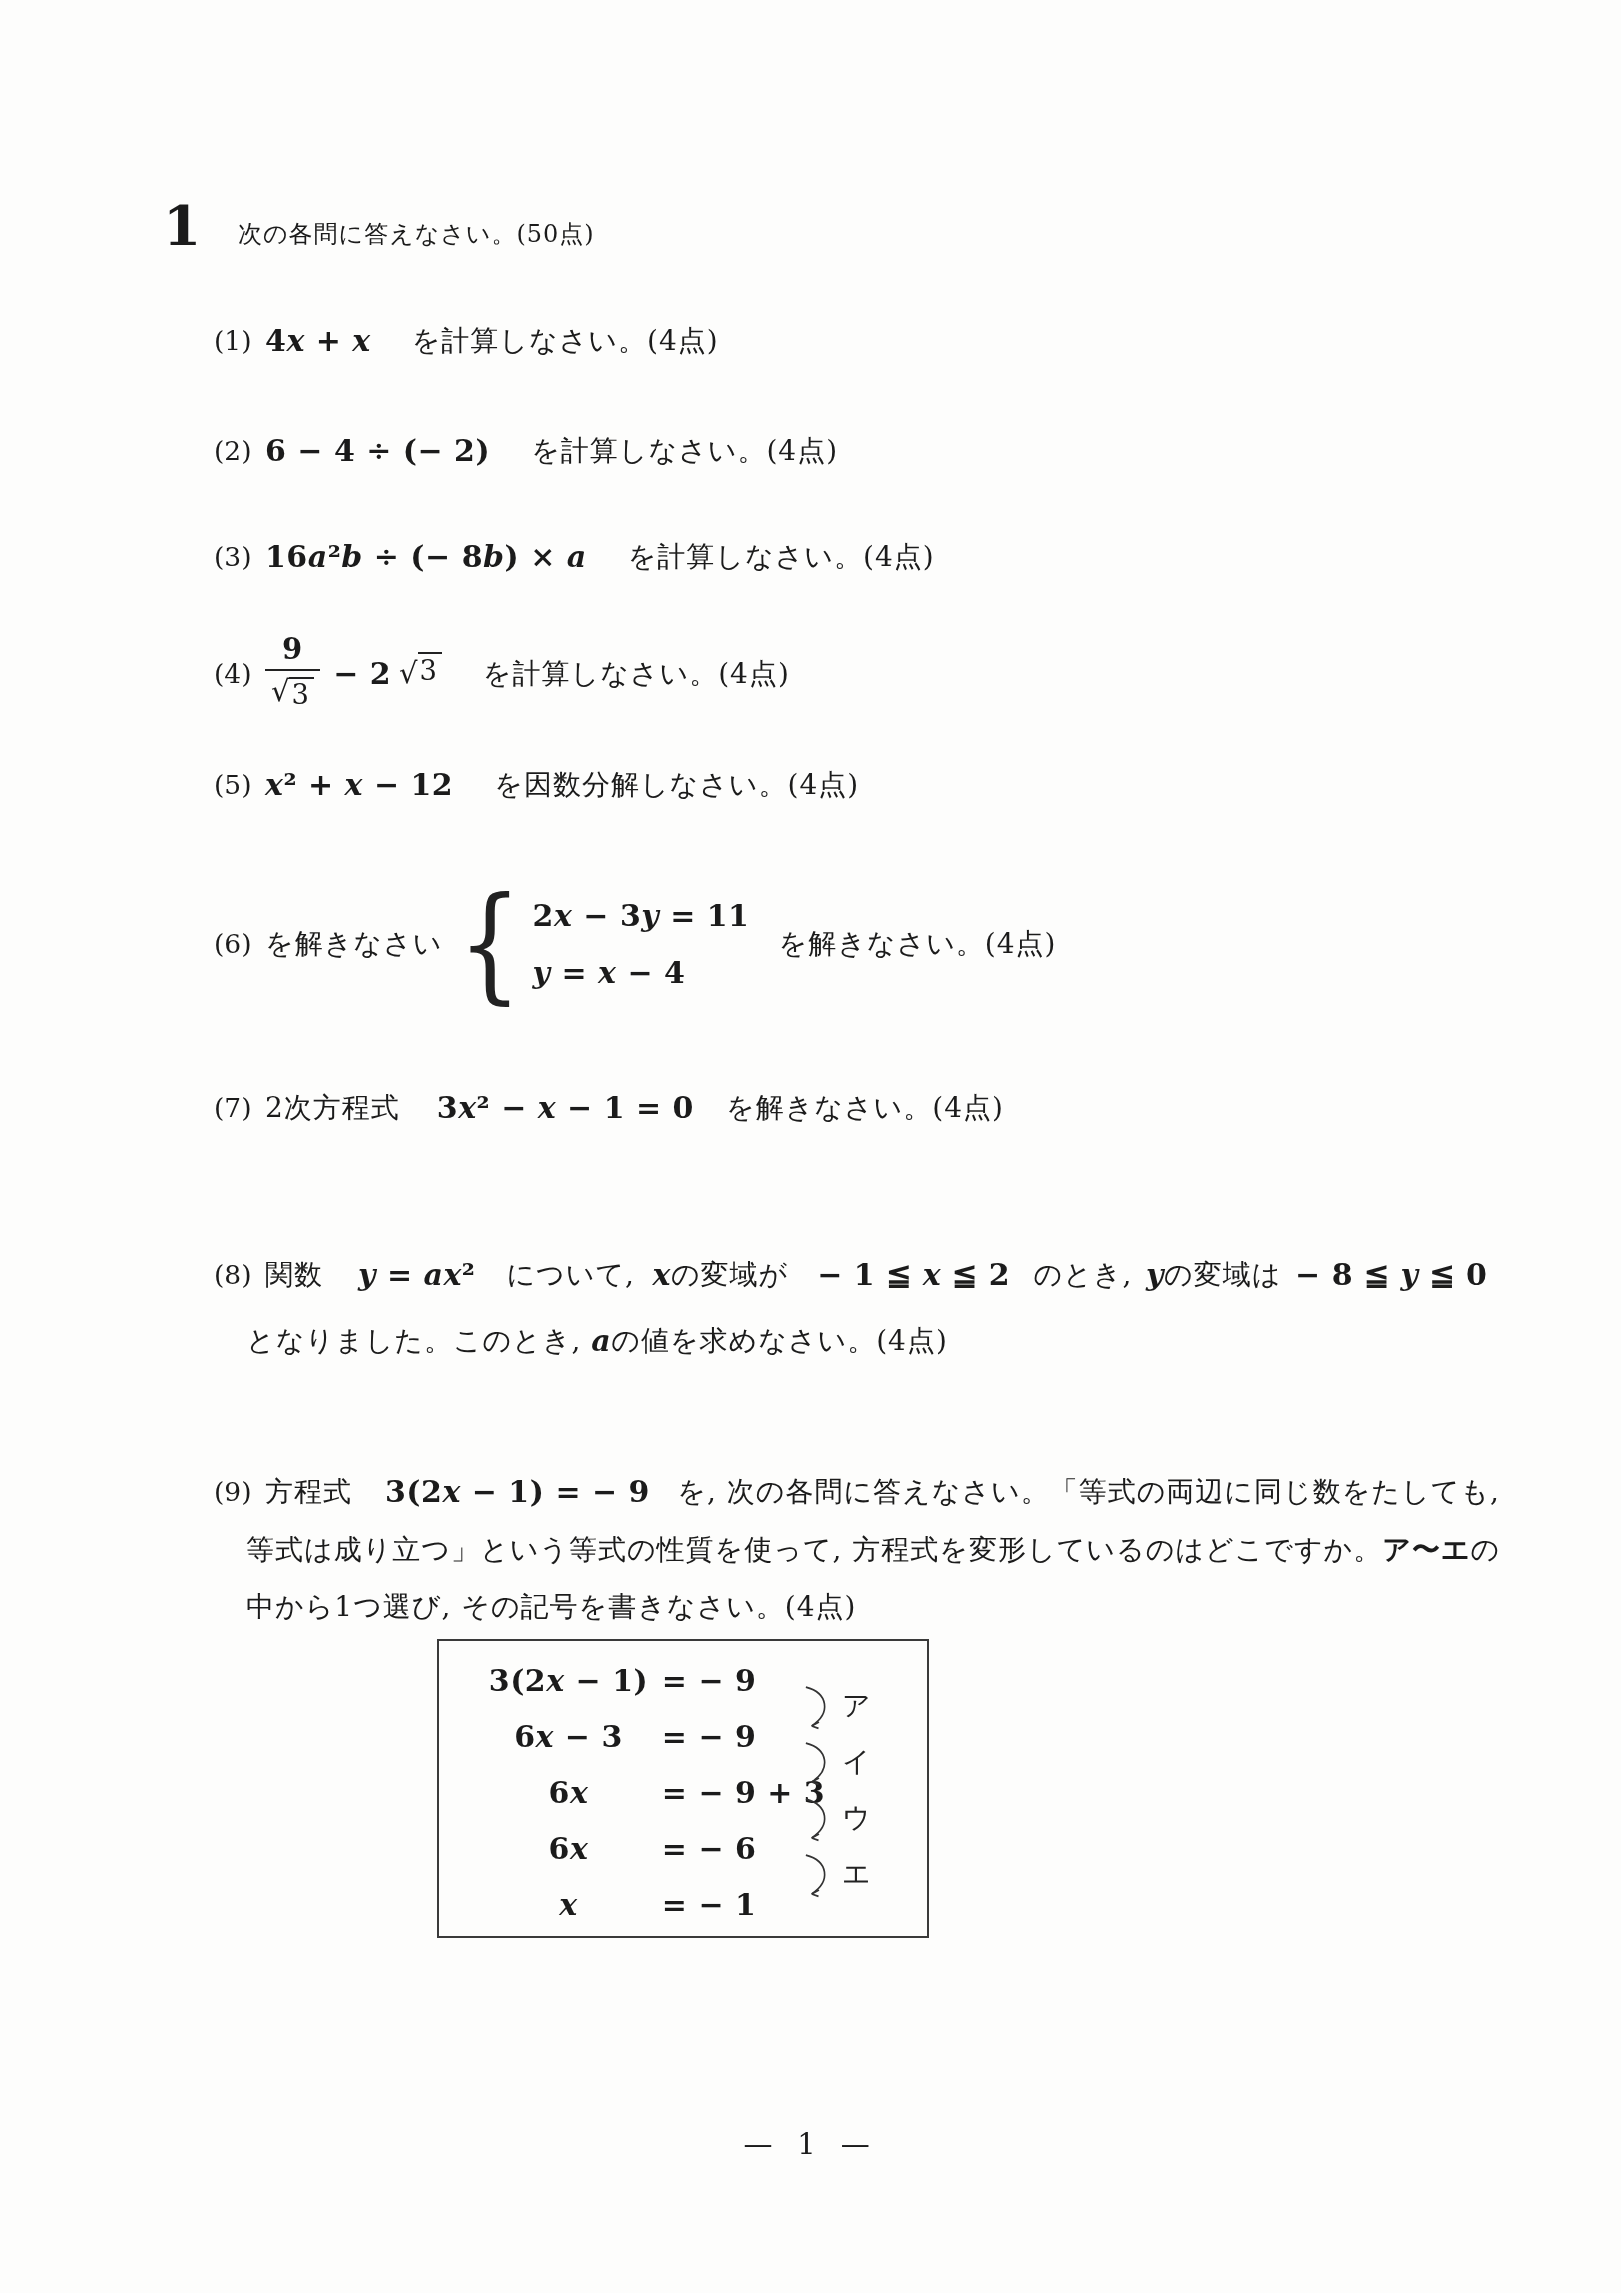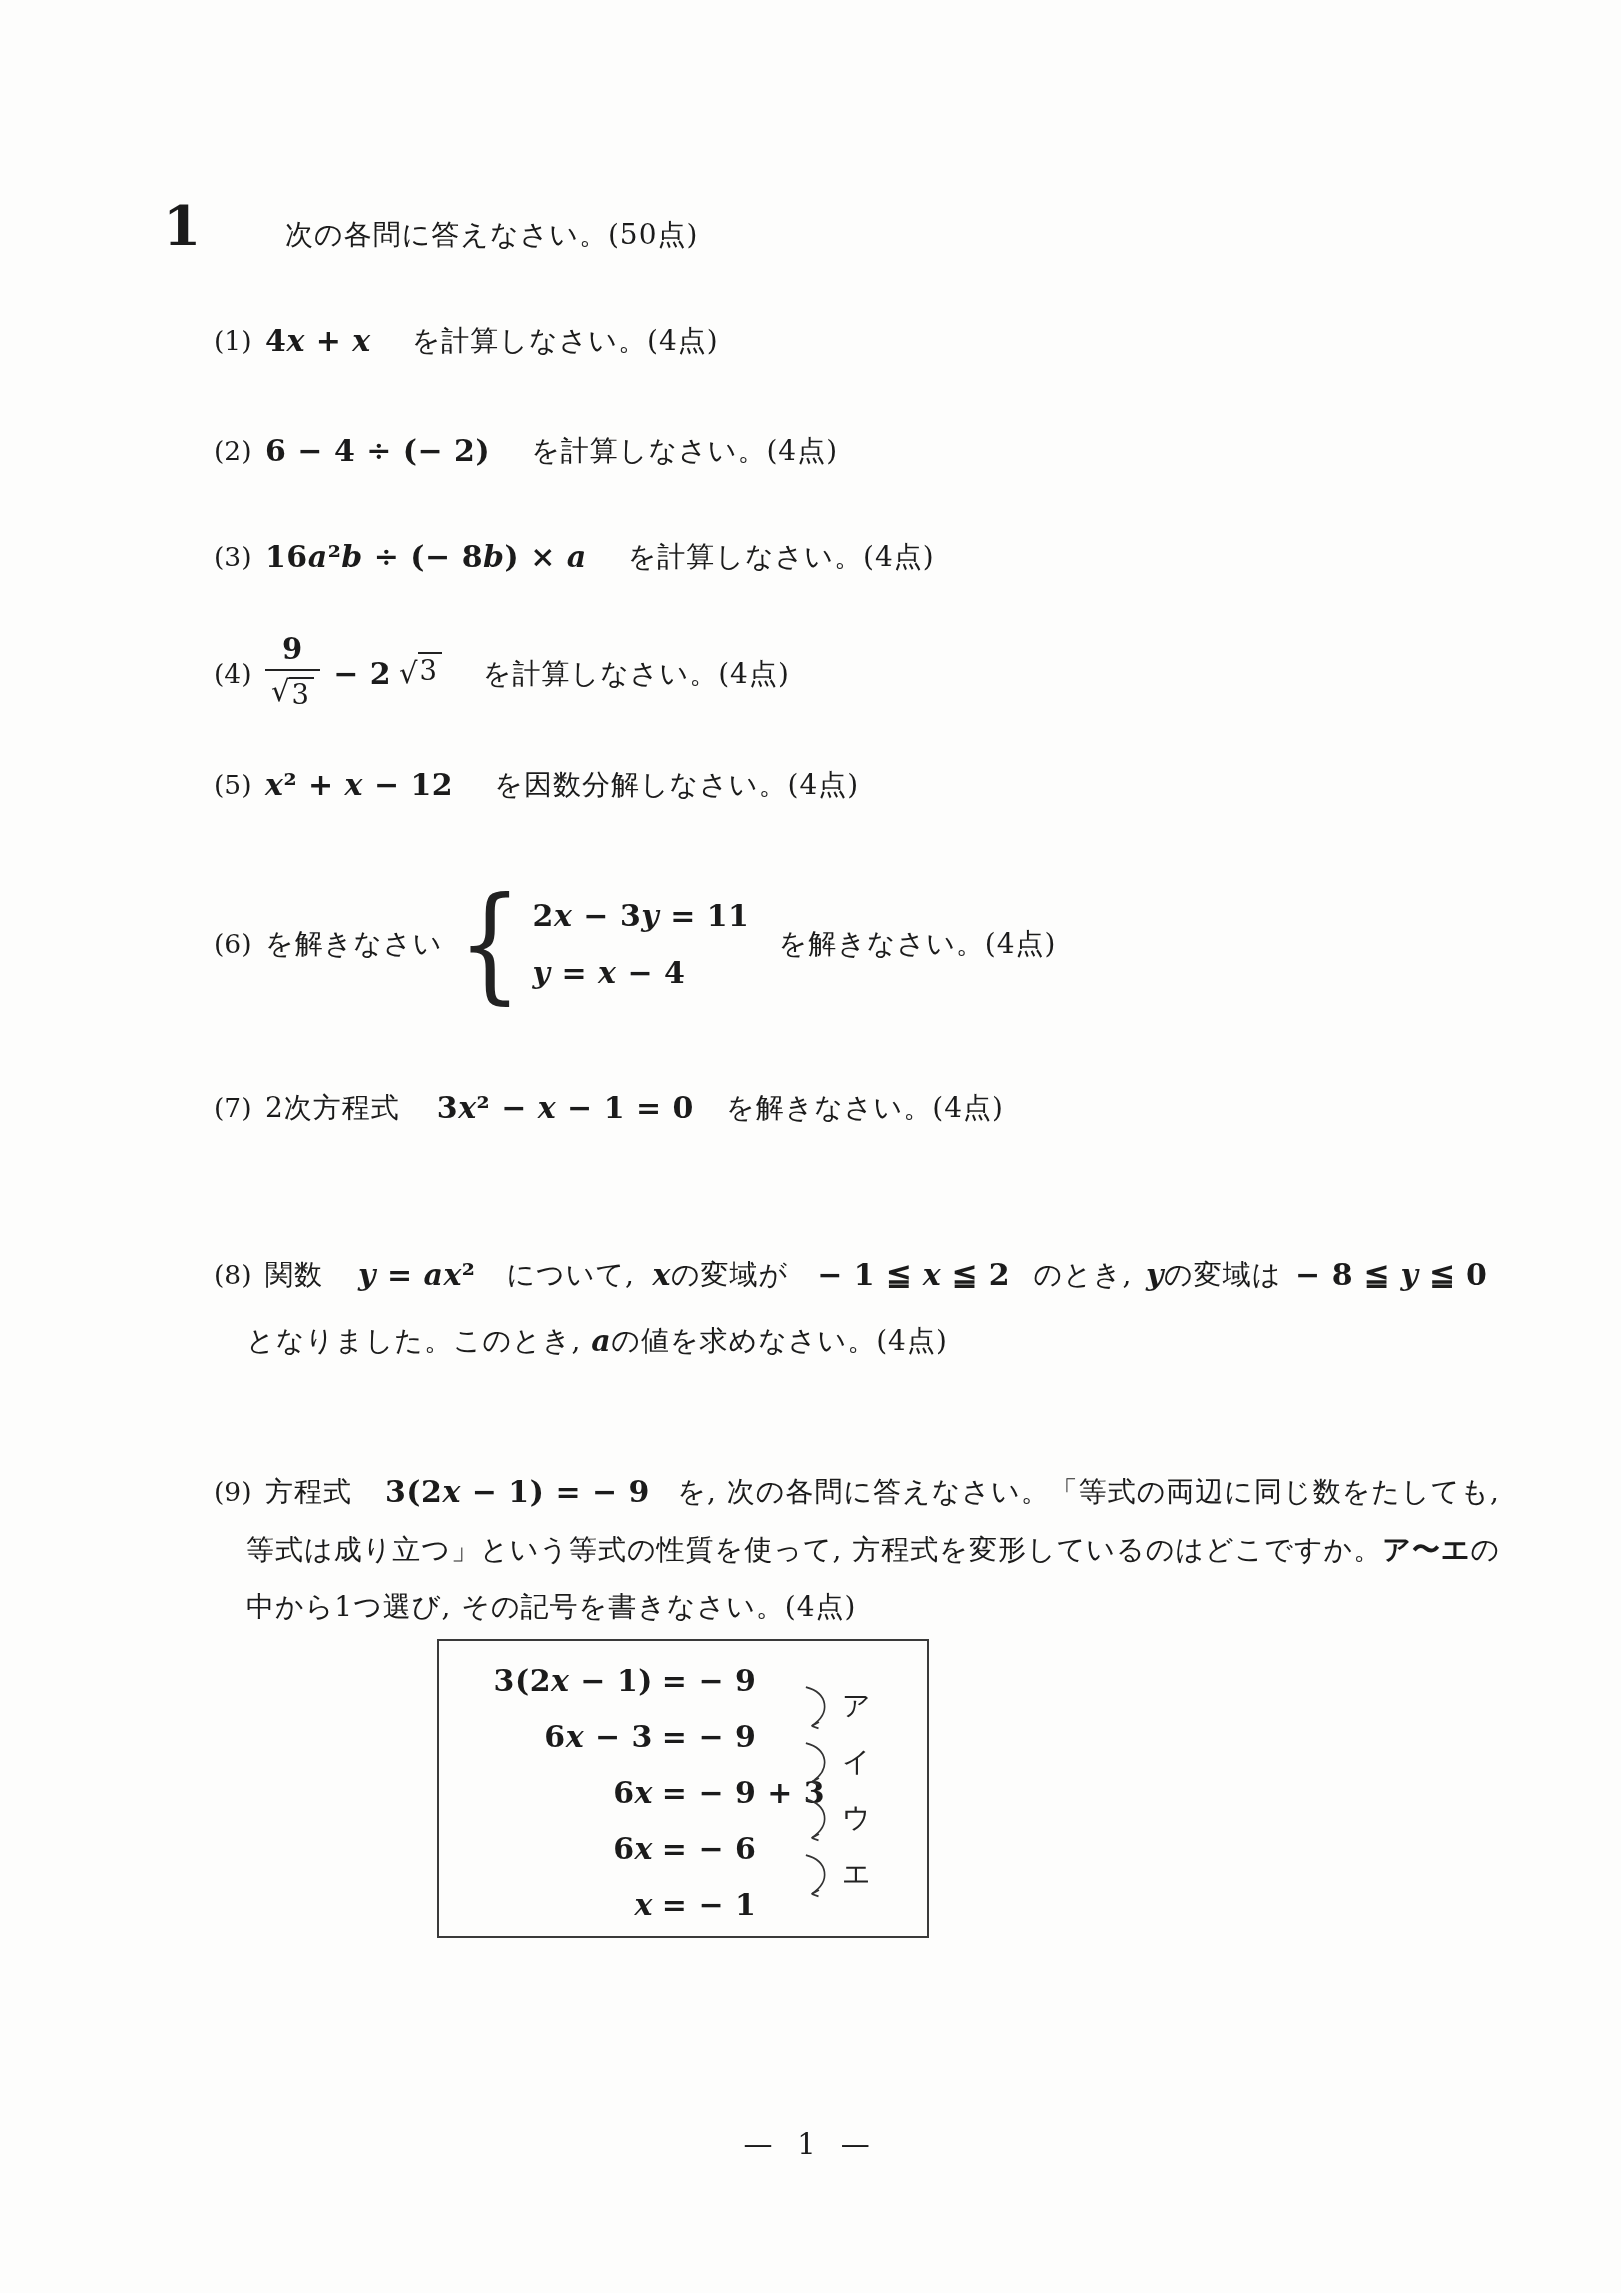--- a/index.html
+++ b/index.html
@@ -5,21 +5,21 @@
   html,body{margin:0;padding:0;}
   body{
     width:1621px;height:2294px;position:relative;
     background:#fdfdfc;color:#1b1b1b;
     font-family:"DejaVu Serif","Liberation Serif",serif;
     overflow:hidden;
   }
   .abs{position:absolute;}
   
   .secnum{font-size:55px;font-weight:bold;line-height:1;letter-spacing:0;}
-  .sectitle{font-size:28px;line-height:29px;letter-spacing:1px;margin-left:47px;}
+  .sectitle{font-size:24px;line-height:29px;letter-spacing:1px;}
   
   .row{position:absolute;left:214px;display:flex;align-items:center;line-height:43px;font-size:28px;letter-spacing:1px;white-space:nowrap;}
   .plabel{display:inline-block;width:51px;font-size:26.5px;letter-spacing:0;flex:0 0 auto;}
   .jp{font-size:28px;letter-spacing:1px;}
   .math{font-size:30px;letter-spacing:0.5px;font-weight:bold;}
   .math i{font-family:"DejaVu Serif","Liberation Serif",serif;font-style:italic;}
   .gap40{margin-left:41px;}
   
   .frac{display:inline-flex;flex-direction:column;align-items:center;vertical-align:middle;line-height:1;}
   .frac .num{padding:0 11.8px 4.9px;font-size:29px;}
@@ -28,21 +28,21 @@
   .sqrt .rsym{font-size:29px;margin-right:-1px;}
   .sqrt .rad{border-top:2px solid #222;padding:2.9px 3.9px 0 2px;font-size:27.4px;line-height:1.05;}
   
   .brace{font-size:125px;font-weight:100;line-height:1;transform:scaleX(0.8);color:#222;margin:0 2px 0 7.8px;}
   .sys{display:flex;flex-direction:column;}
   .sys .sline{line-height:57px;height:57px;}
   
   .eqbox{position:absolute;left:437px;top:1639px;width:492px;height:299px;border:2px solid #3a3a3a;background:#fdfdfc;box-sizing:border-box;}
   .eqgrid{position:absolute;left:45px;top:11.8px;display:grid;grid-template-columns:169px auto;column-gap:8.8px;}
   .eqgrid span{line-height:56px;height:56px;font-size:30px;}
-  .eqlhs{text-align:right;}
+  .eqlhs{text-align:center;}
   .eqrhs{text-align:left;}
   .arrow{position:absolute;left:363px;width:33px;height:47px;}
   .alabel{position:absolute;left:403px;width:39px;height:33px;font-family:"Liberation Sans","DejaVu Sans",sans-serif;font-size:28px;font-weight:500;line-height:33px;color:#222;}
   .jp-bold{font-family:"Liberation Sans","DejaVu Sans",sans-serif;font-weight:bold;}
   
   .footer{position:absolute;left:0;right:0;top:2127px;text-align:center;font-size:29px;letter-spacing:7.8px;}
 </style>
 </head>
 <body>
 

